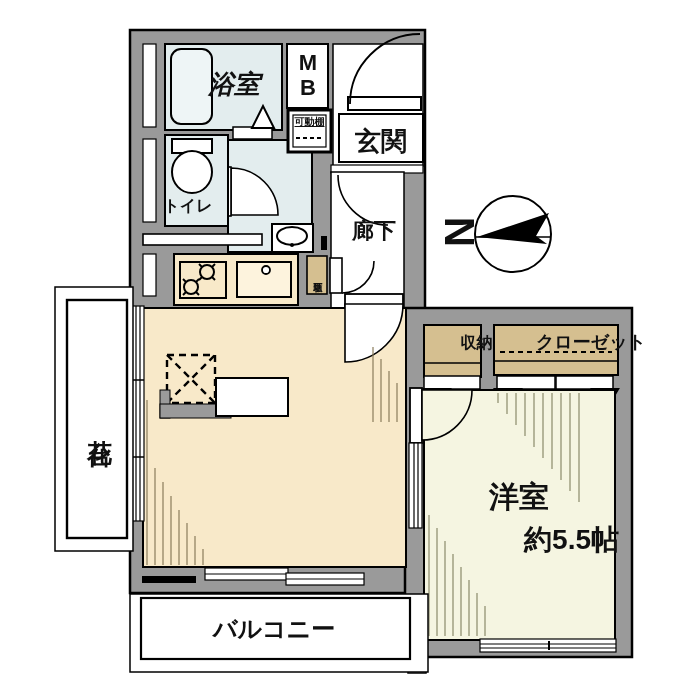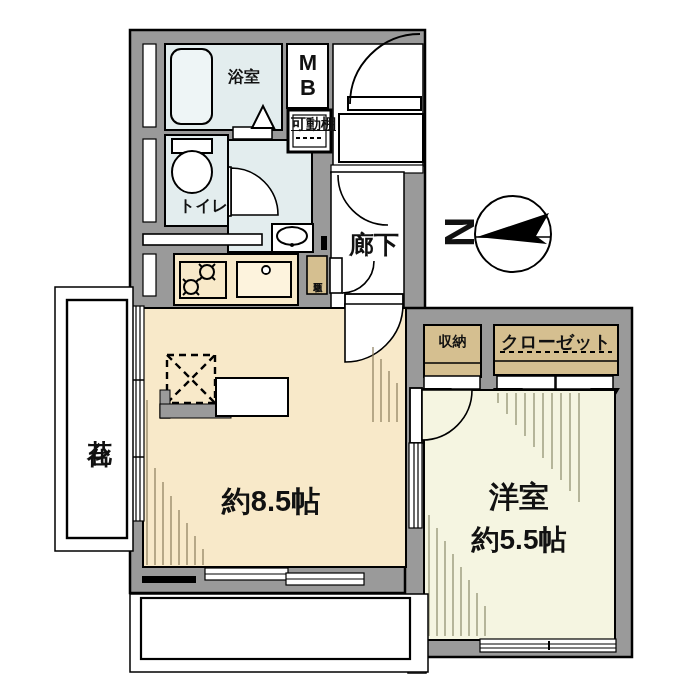--- a/index.html
+++ b/index.html
@@ -182,44 +182,45 @@
   <rect fill="#fff" stroke="#000" stroke-width="1.5" x="130" y="594" width="298" height="78"></rect>
   <rect fill="#fff" stroke="#000" stroke-width="2.2" x="141" y="598" width="269" height="61"></rect>
 
   <g>
     <circle fill="#fff" stroke="#000" stroke-width="2" cx="513" cy="234" r="38"></circle>
     <line stroke="#000" stroke-width="1.5" x1="476" y1="237" x2="550" y2="237"></line>
     <polygon fill="#000" points="477,237 549,213 536,236 547,244"></polygon>
   </g>
 </svg>
 
-<div class="lbl" style="left:204px;top:67px;width:80px;font-size:16px;">浴室</div>
+<div class="lbl" style="left:194px;top:67px;width:80px;font-size:26px;font-style:italic;">浴室</div>
 
 <div class="lbl" style="left:288px;top:50px;width:40px;font-size:22px;line-height:1.15;">
   <div>M</div>
   <div>B</div>
 </div>
 
-
-
-<div class="lbl" style="left:291px;top:115px;width:37px;font-size:15px;letter-spacing:0;text-decoration:underline;">可動棚</div>
-
-<div class="lbl" style="left:148px;top:196px;width:80px;font-size:16px;text-align:right;">トイレ</div>
-
-<div class="lbl" style="left:328px;top:228px;width:92px;font-size:25px;">廊下</div>
+<div class="lbl" style="left:336px;top:124px;width:90px;font-size:26px;">玄関</div>
+
+
+<div class="lbl" style="left:291px;top:115px;width:37px;font-size:10px;letter-spacing:0;text-decoration:underline;">可動棚</div>
+
+<div class="lbl" style="left:148px;top:196px;width:80px;font-size:16px;">トイレ</div>
+
+<div class="lbl" style="left:328px;top:216px;width:92px;font-size:22px;">廊下</div>
 
 <div class="lbl vert" style="left:311px;top:259px;height:34px;font-size:9px;letter-spacing:0;">下駄箱</div>
 
-<div class="lbl" style="left:171px;top:482px;width:200px;font-size:29px;">約8.5帖</div>
-
-<div class="lbl" style="left:424px;top:333px;width:57px;font-size:14px;">収納</div>
-
-<div class="lbl" style="left:496px;top:330px;width:120px;font-size:18px;">クローゼット</div>
+
+<div class="lbl" style="left:448px;top:333px;width:57px;font-size:16px;">収納</div>
+
+<div class="lbl" style="left:496px;top:330px;width:120px;font-size:18px;padding-left:35px;">クローゼット</div>
 
 <div class="lbl" style="left:419px;top:477px;width:200px;font-size:30px;text-align:center;">洋室</div>
-<div class="lbl" style="left:419px;top:521px;width:200px;font-size:28px;">約5.5帖</div>
+<div class="lbl" style="left:419px;top:521px;width:200px;font-size:28px;text-align:right;">約5.5帖</div>
 
 <div class="lbl vert" style="left:84px;top:365px;height:112px;font-size:25px;">花台</div>
 
+<div class="lbl" style="left:174px;top:613px;width:200px;font-size:24px;">バルコニー</div>
 
 <div class="lbl north" style="left:439px;top:210px;width:40px;height:44px;line-height:44px;font-size:42px;">N</div>
 
 </div>
 
 </body></html>

